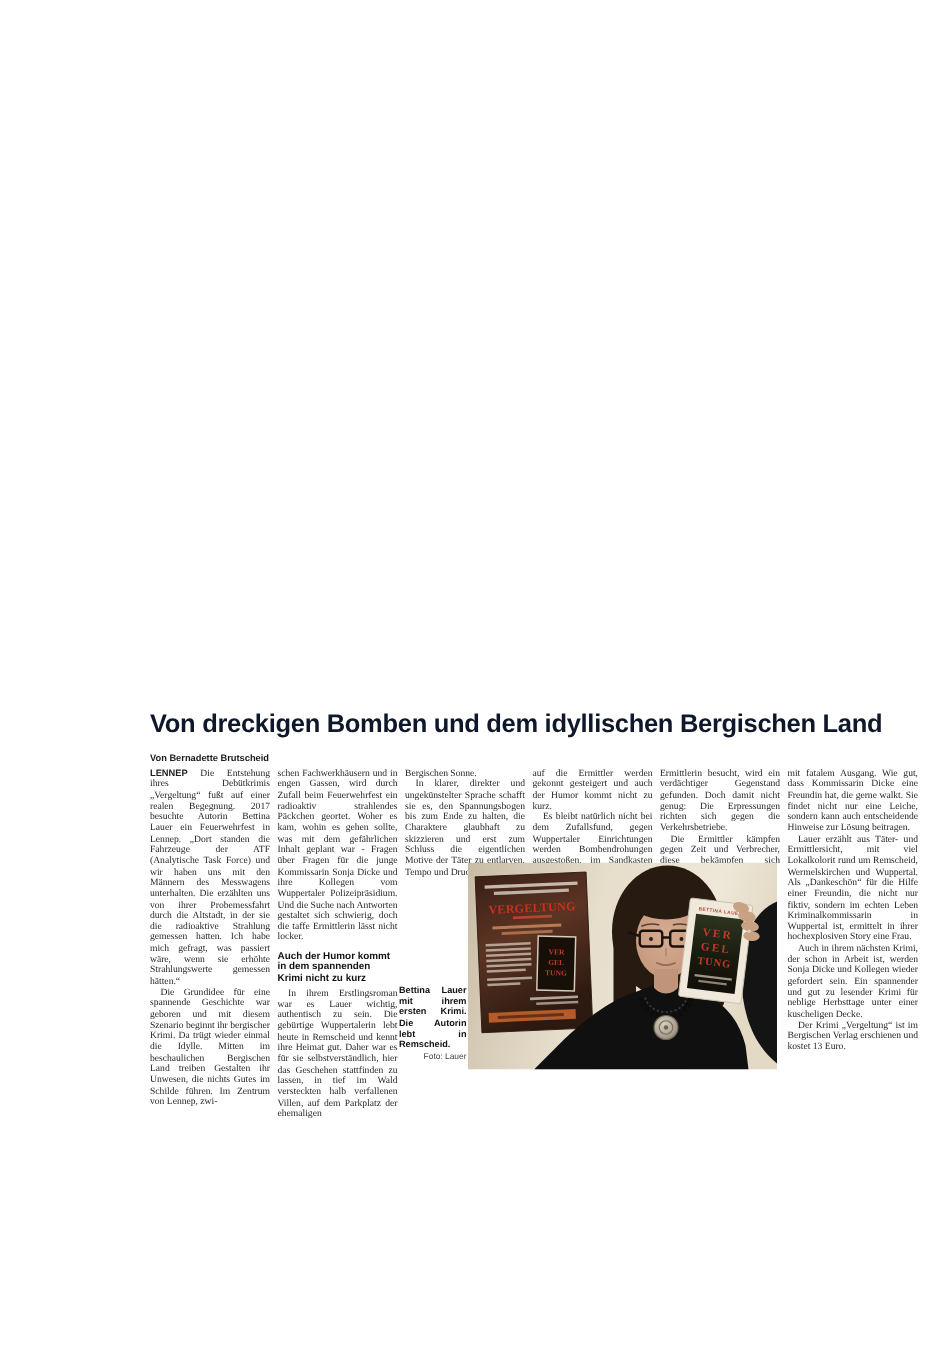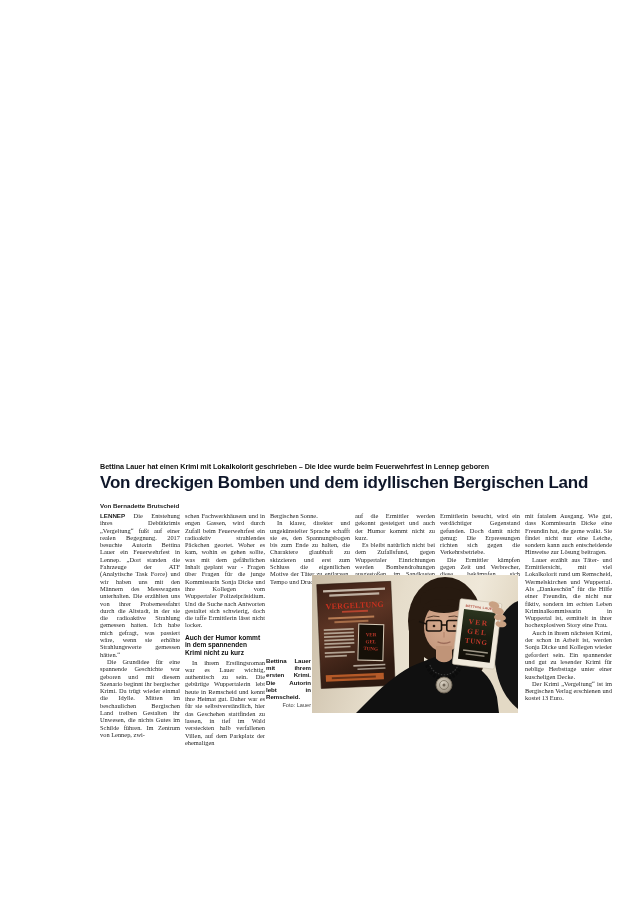--- a/index.html
+++ b/index.html
@@ -52,21 +52,20 @@
   .credit{
     font-weight:normal;font-size:5.6px;color:#444;
     text-align:right;margin-top:2px;
   }
 </style>
 </head>
 <body>
 
 <div class="sheet">
 
-  <div class="kicker">Bettina Lauer hat einen Krimi mit Lokalkolorit geschrieben – Die Idee wurde beim Feuerwehrfest in Lennep geboren</div>
 
   <h1 class="headline">Von dreckigen Bomben und dem idyllischen Bergischen Land</h1>
 
   <div class="byline">Von Bernadette Brutscheid</div>
 
   <div class="col" id="c1">
     <p><span class="lead">LENNEP</span>
        <span>Die Entstehung ihres Debütkrimis „Vergeltung“ fußt auf einer realen Begegnung. 2017 besuchte Autorin Bettina Lauer ein Feuerwehrfest in Lennep. „Dort standen die Fahrzeuge der ATF (Analytische Task Force) und wir haben uns mit den Männern des Messwagens unterhalten. Die erzählten uns von ihrer Probemessfahrt durch die Altstadt, in der sie die radioaktive Strahlung gemessen hatten. Ich habe mich gefragt, was passiert wäre, wenn sie erhöhte Strahlungswerte gemessen hätten.“</span></p>
     <p class="ind">Die Grundidee für eine spannende Geschichte war geboren und mit diesem Szenario beginnt ihr bergischer Krimi. Da trügt wieder einmal die Idylle. Mitten im beschaulichen Bergischen Land treiben Gestalten ihr Unwesen, die nichts Gutes im Schilde führen. Im Zentrum von Lennep, zwi-</p>
   </div>

